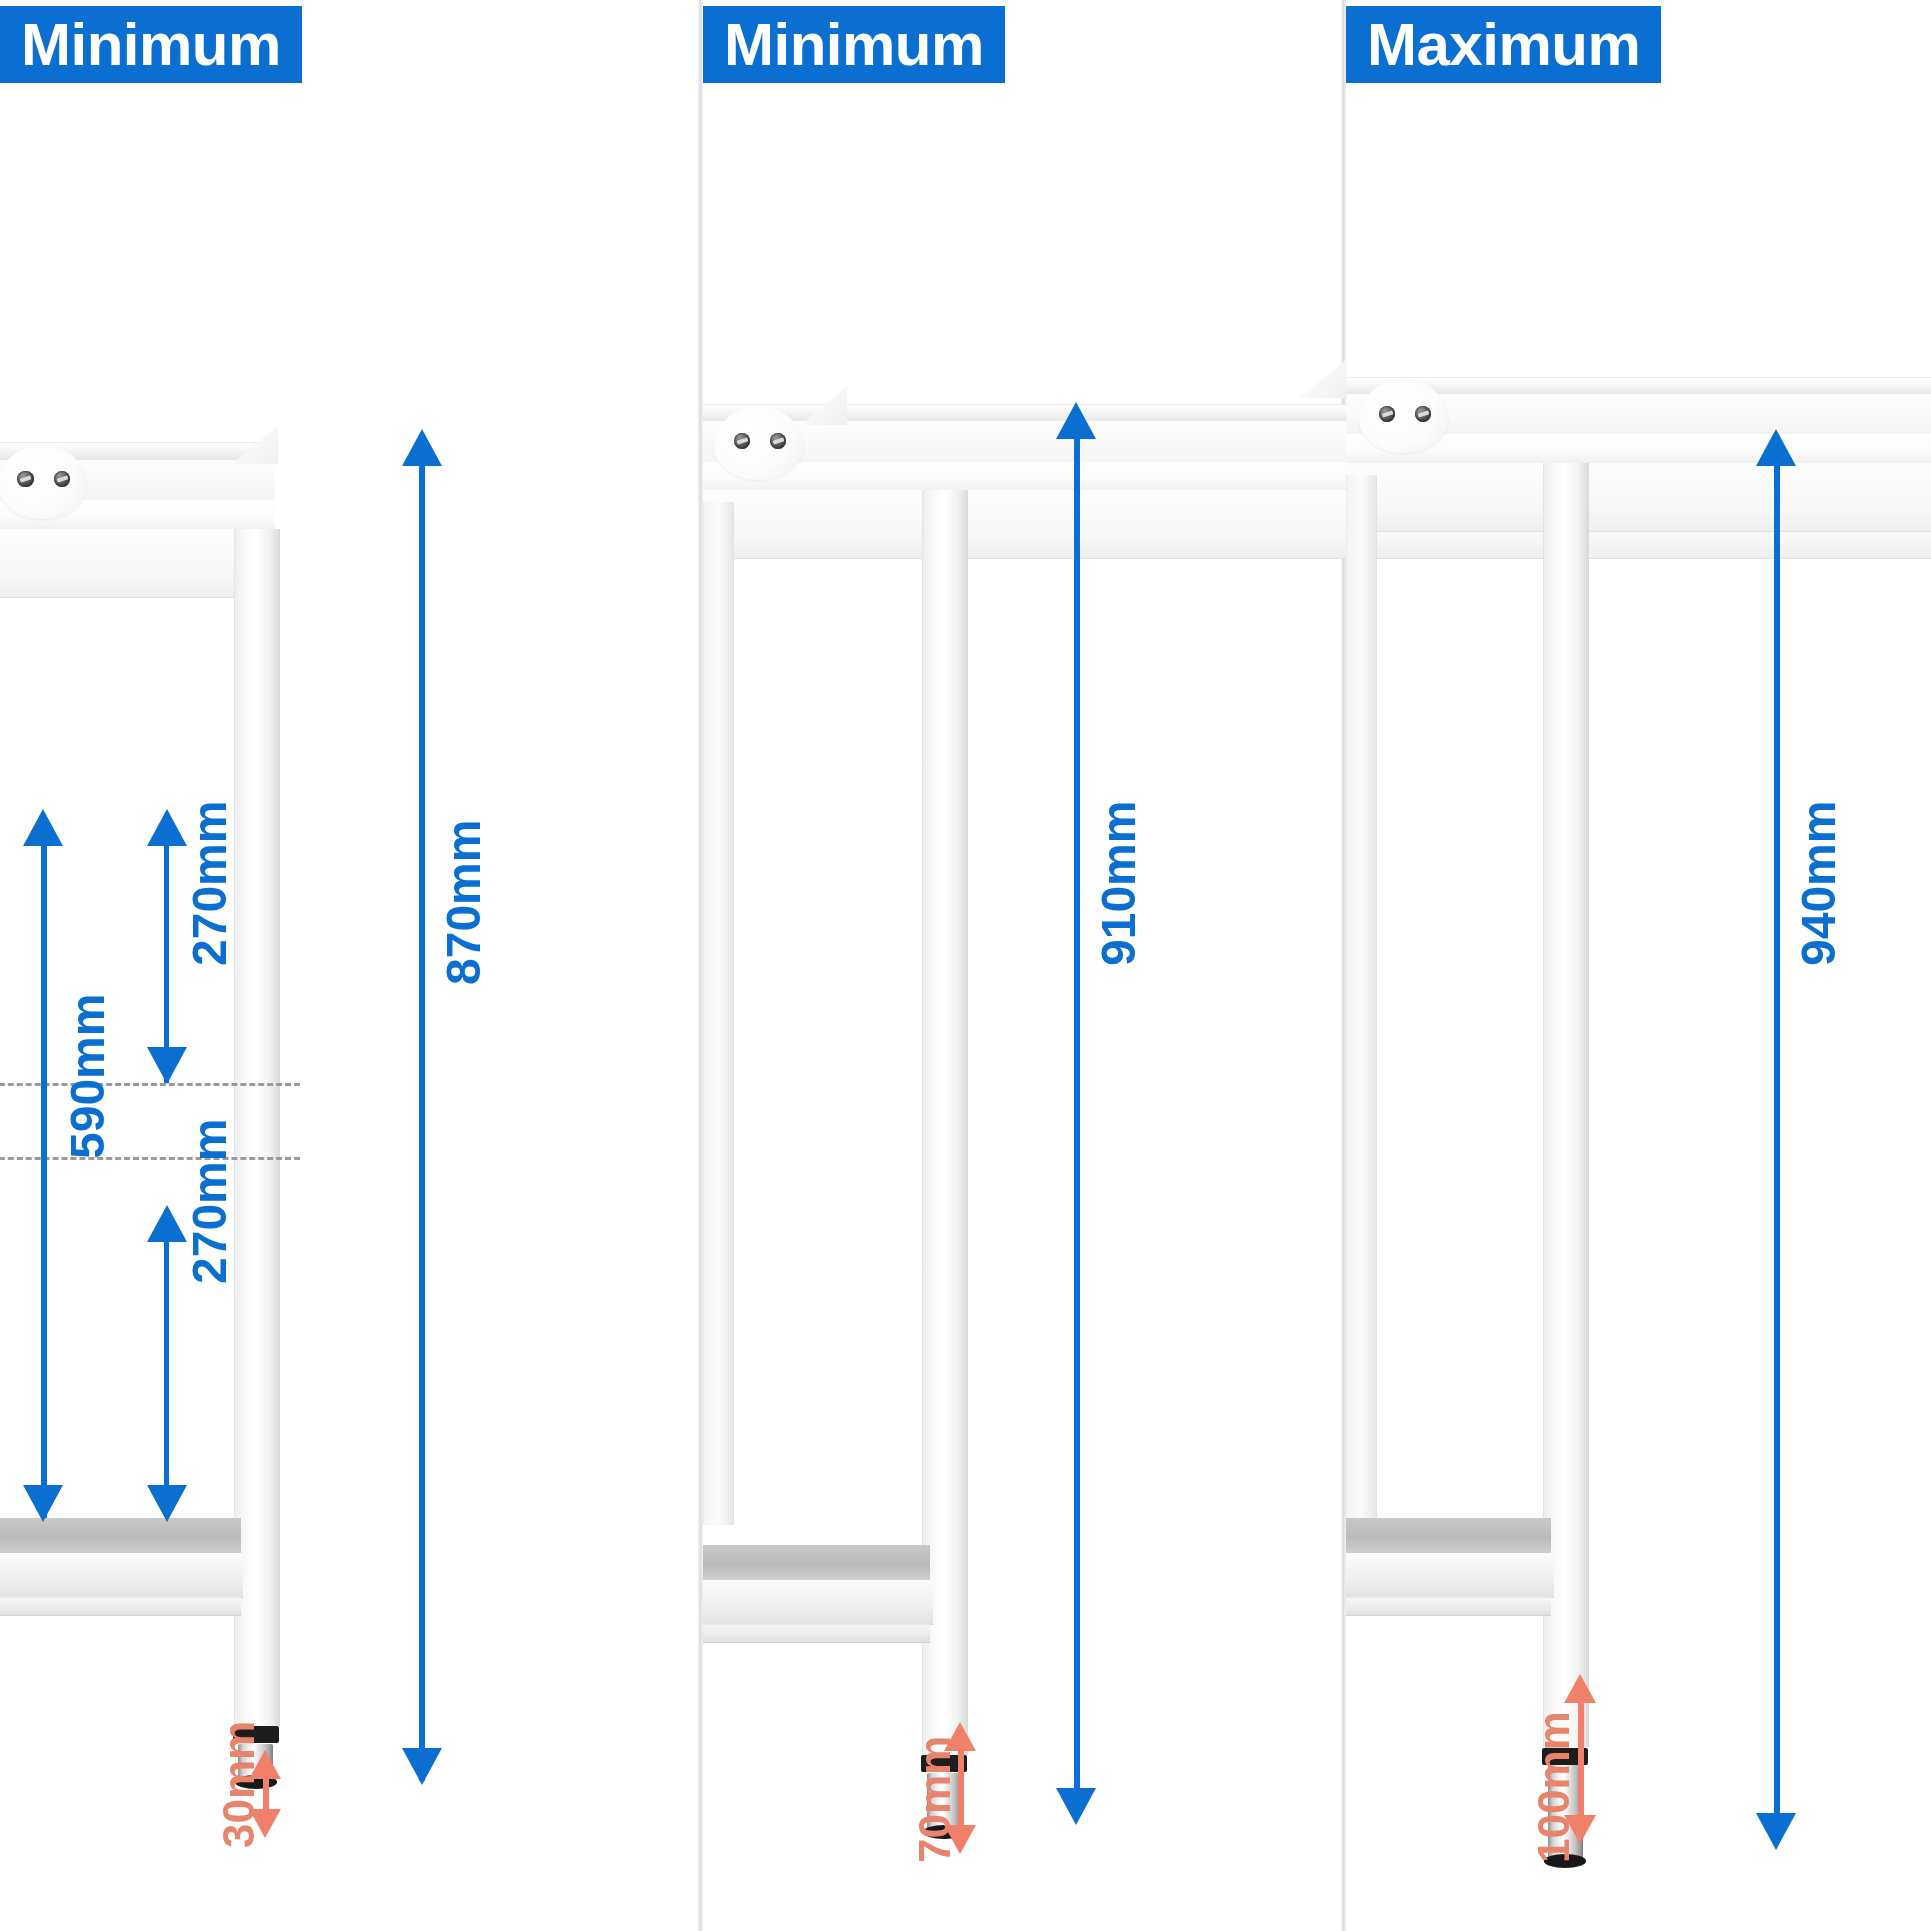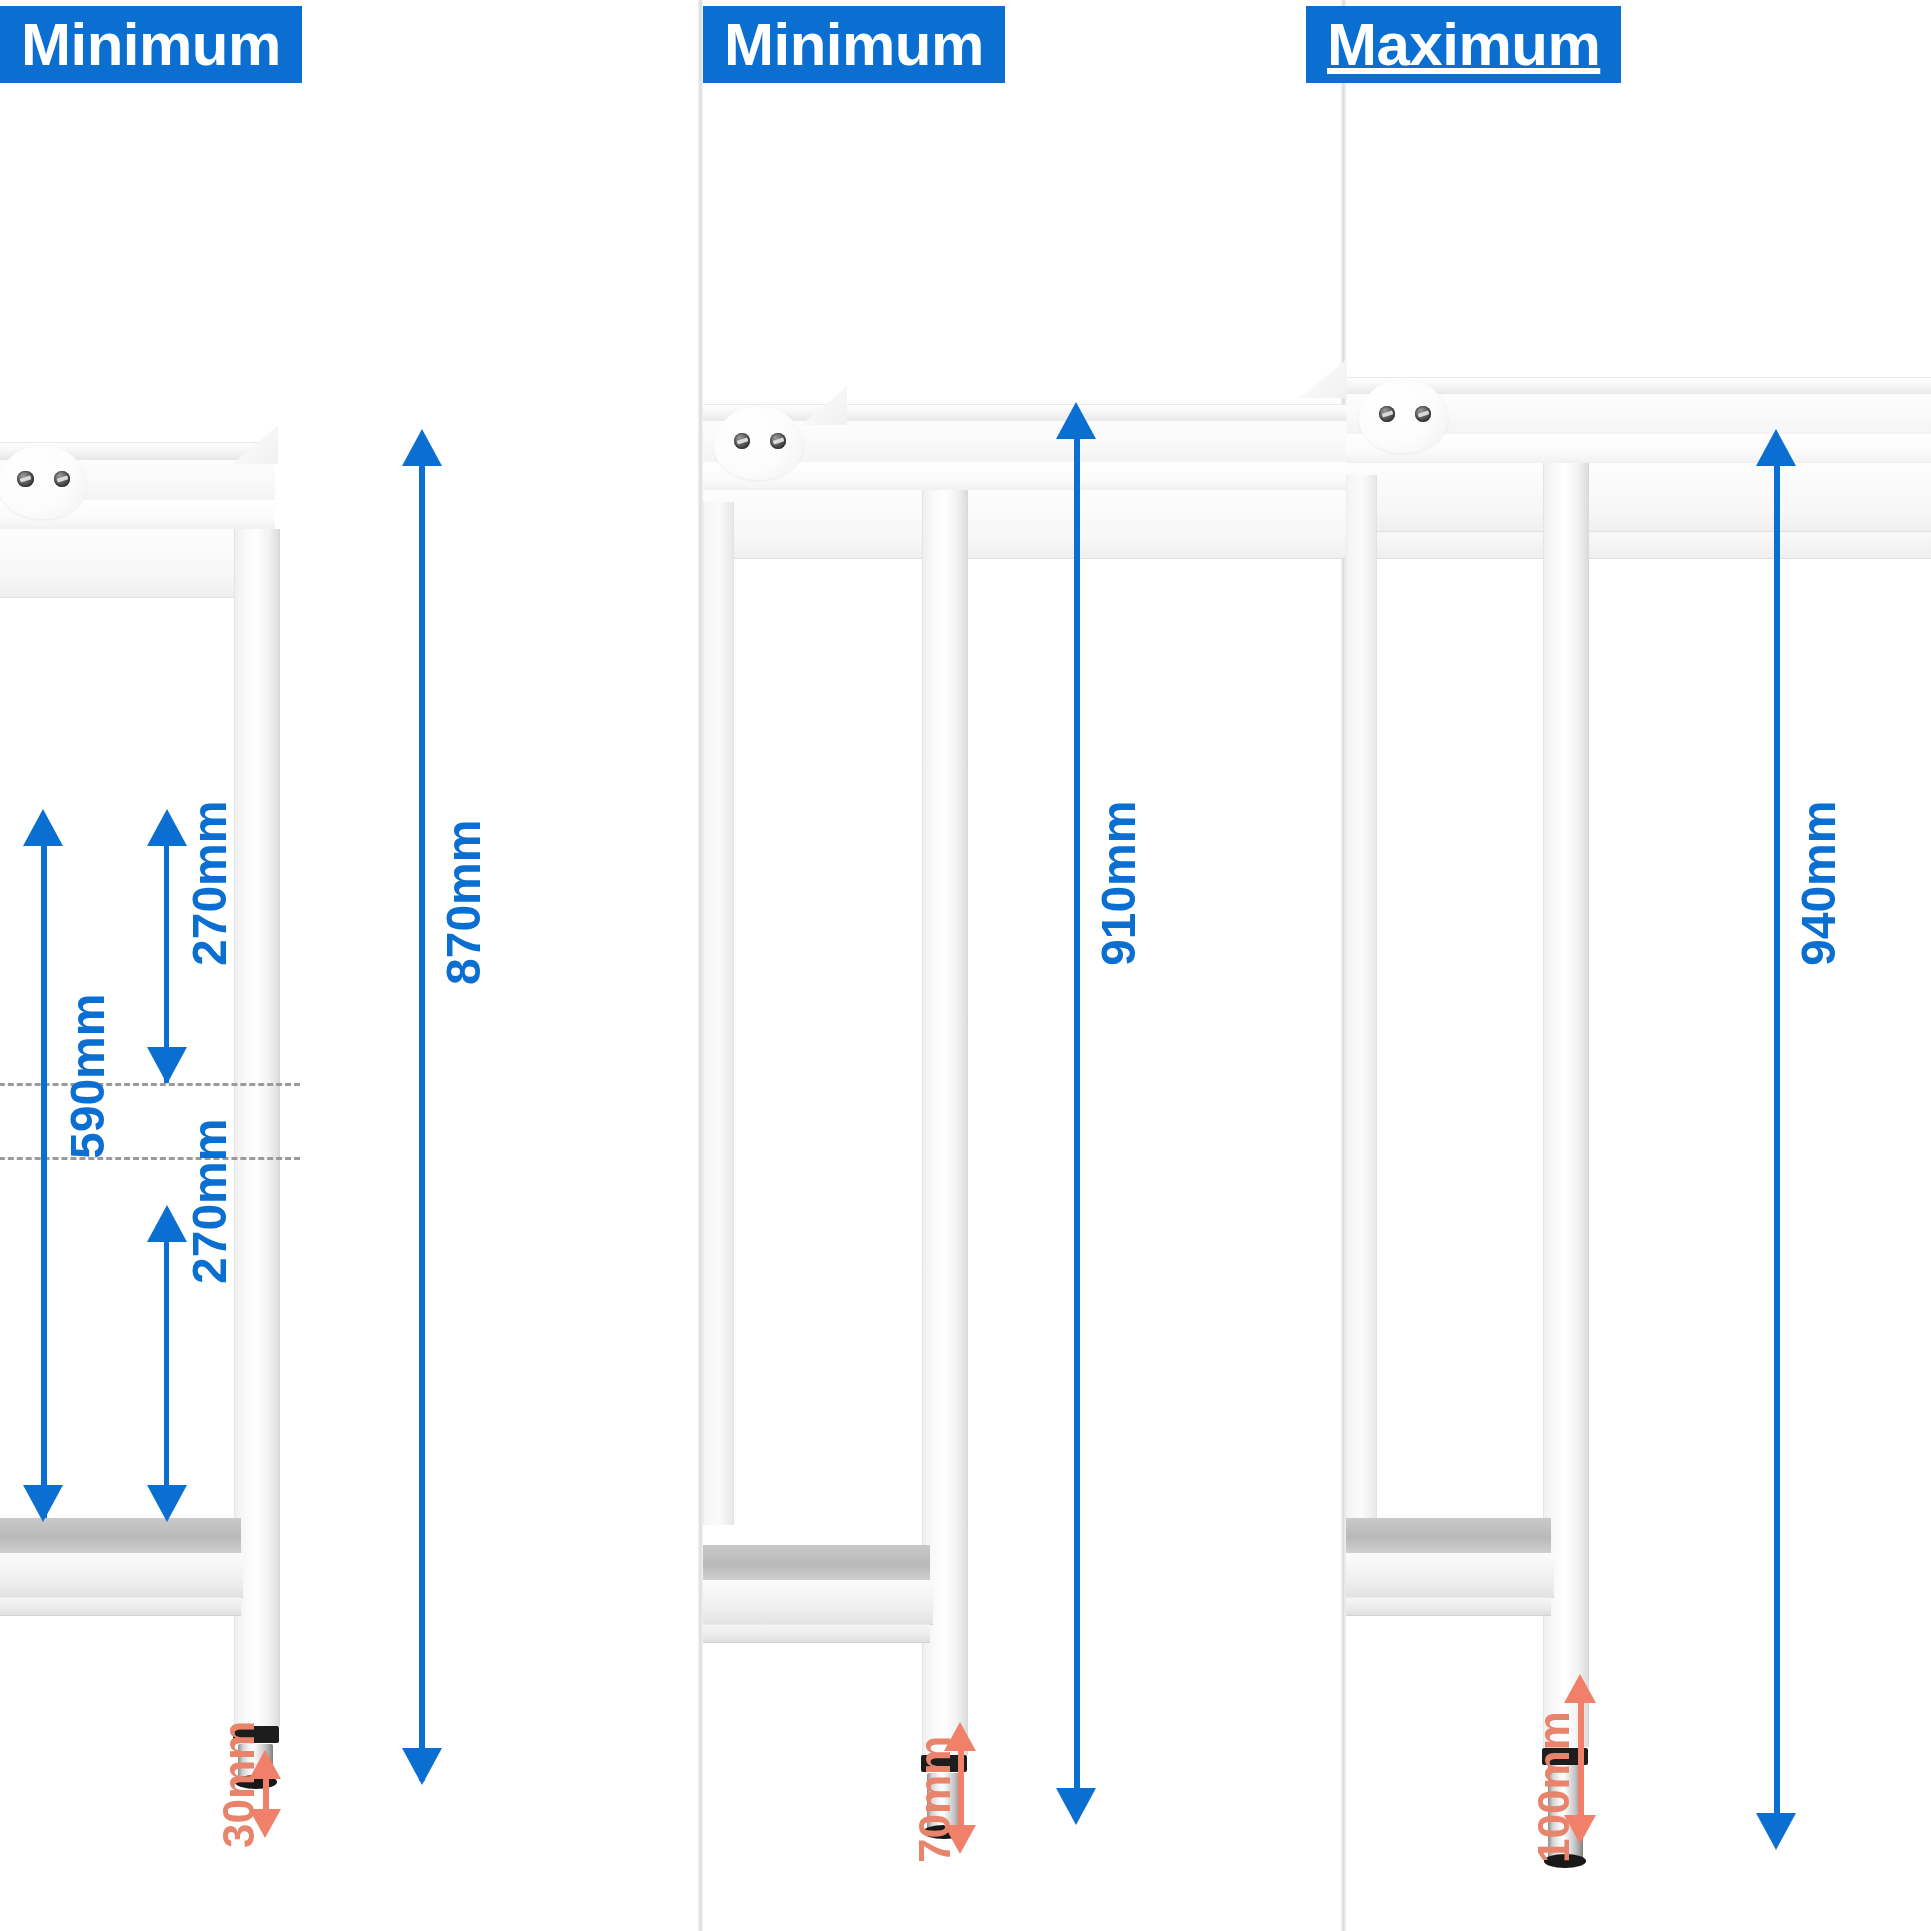--- a/index.html
+++ b/index.html
@@ -182,21 +182,21 @@
   <div class="arrow-up" style="left:1056px;top:402px;"></div>
   <div class="dim-line" style="left:1074px;top:434px;height:1354px;"></div>
   <div class="arrow-dn" style="left:1056px;top:1788px;"></div>
   <div class="dim-label" style="left:1091px;top:966px;">910mm</div>
 
   <div class="oarrow-up" style="left:944px;top:1722px;"></div>
   <div class="odim-line" style="left:958px;top:1750px;height:77px;"></div>
   <div class="oarrow-dn" style="left:944px;top:1825px;"></div>
   <div class="odim-label" style="left:910px;top:1863px;">70mm</div>
 
-  <div class="banner" style="left:1306px;top:5.8px;text-decoration:underline;">Maximum</div>
+  <div class="banner" style="left:1346px;top:5.8px;">Maximum</div>
 
   <div class="tbl">
     <div class="top-bevel" style="left:1346px;top:377px;width:585px;height:17.4px;"></div>
     <div class="top-slab" style="left:1346px;top:394px;width:585px;height:41px;"></div>
     <div class="top-lip" style="left:1346px;top:434px;width:585px;height:29px;"></div>
     <div style="position:absolute;left:1299px;top:359px;width:48px;height:39px;
                 background:linear-gradient(135deg,#ffffff,#f0f0f0);
                 clip-path:polygon(0 100%,100% 0,100% 100%);"></div>
 
     <div class="apron" style="left:1346px;top:463px;width:585px;height:68px;"></div>

